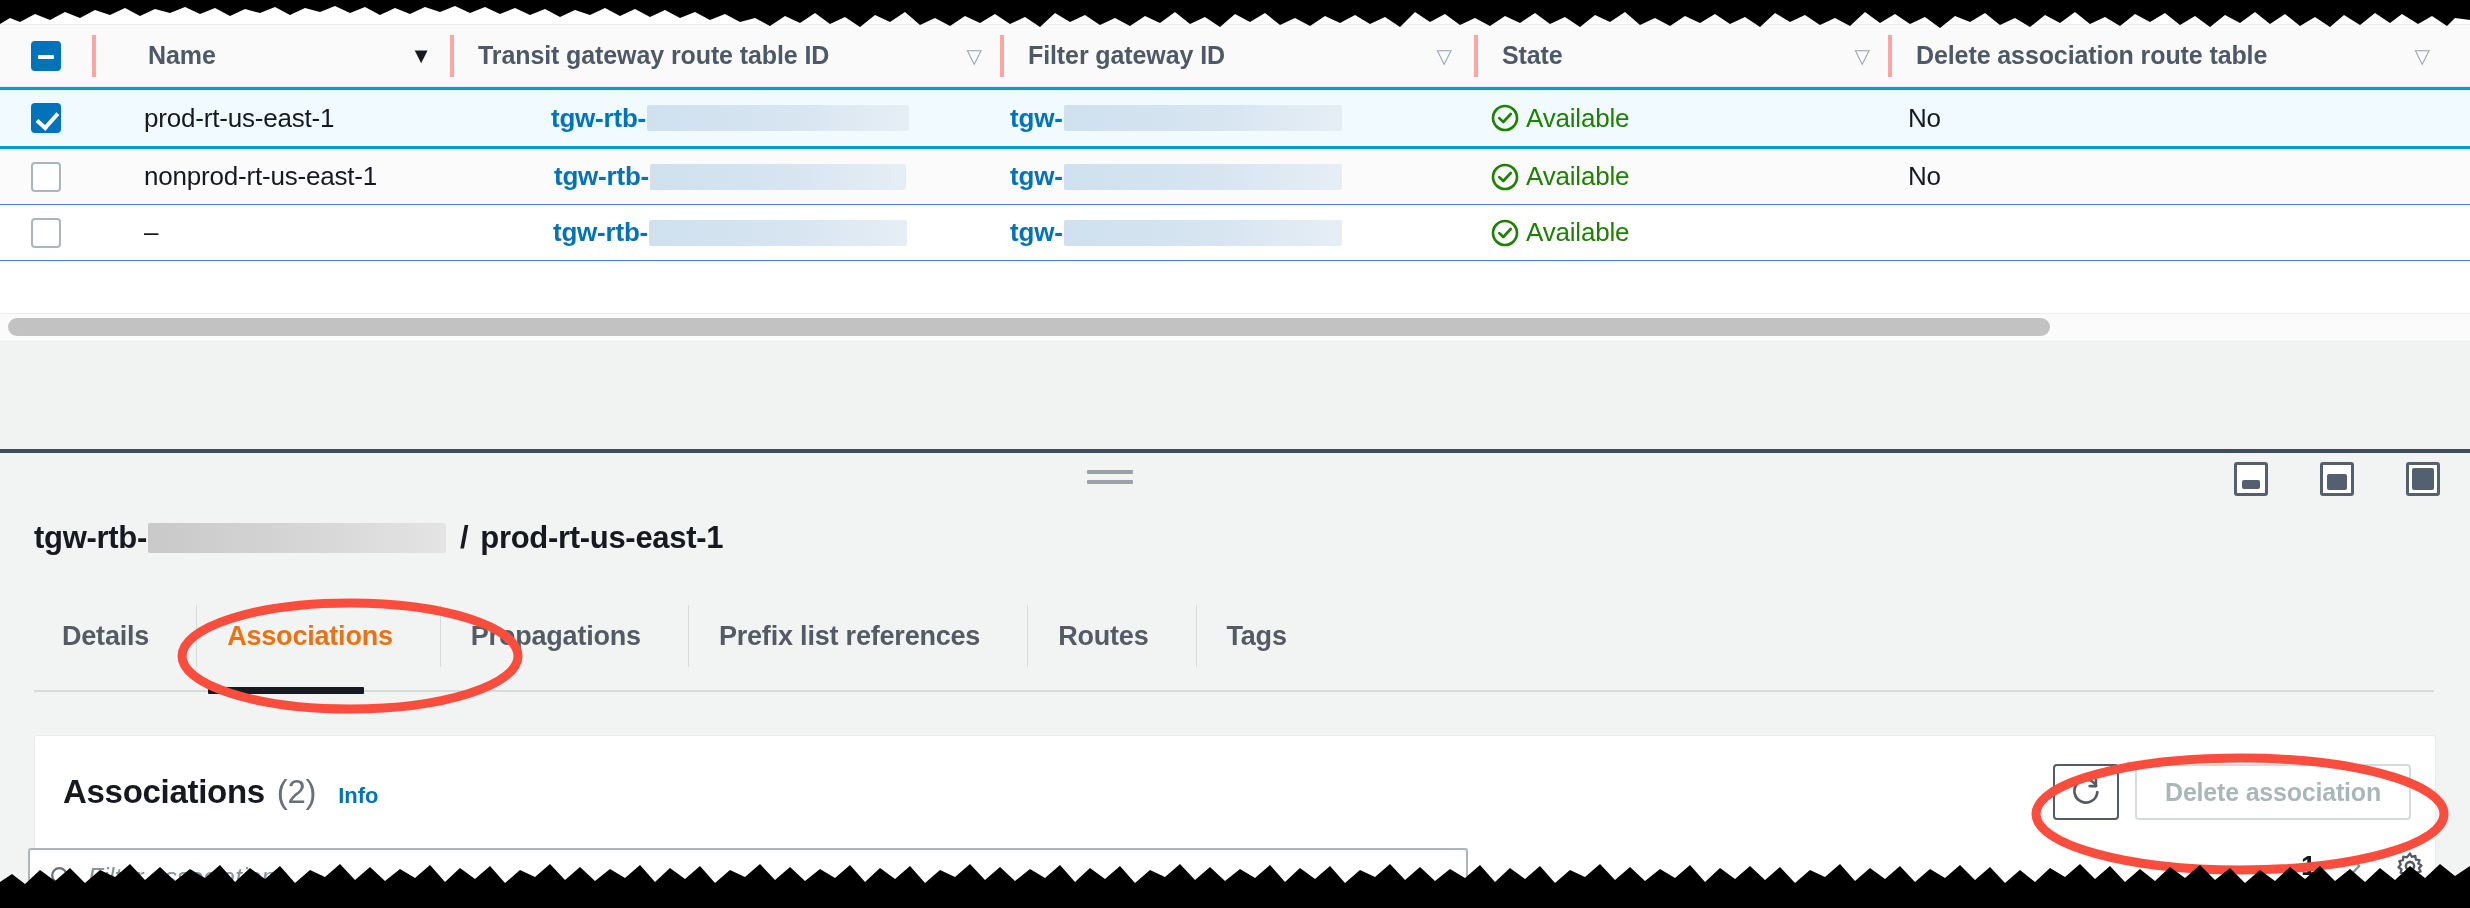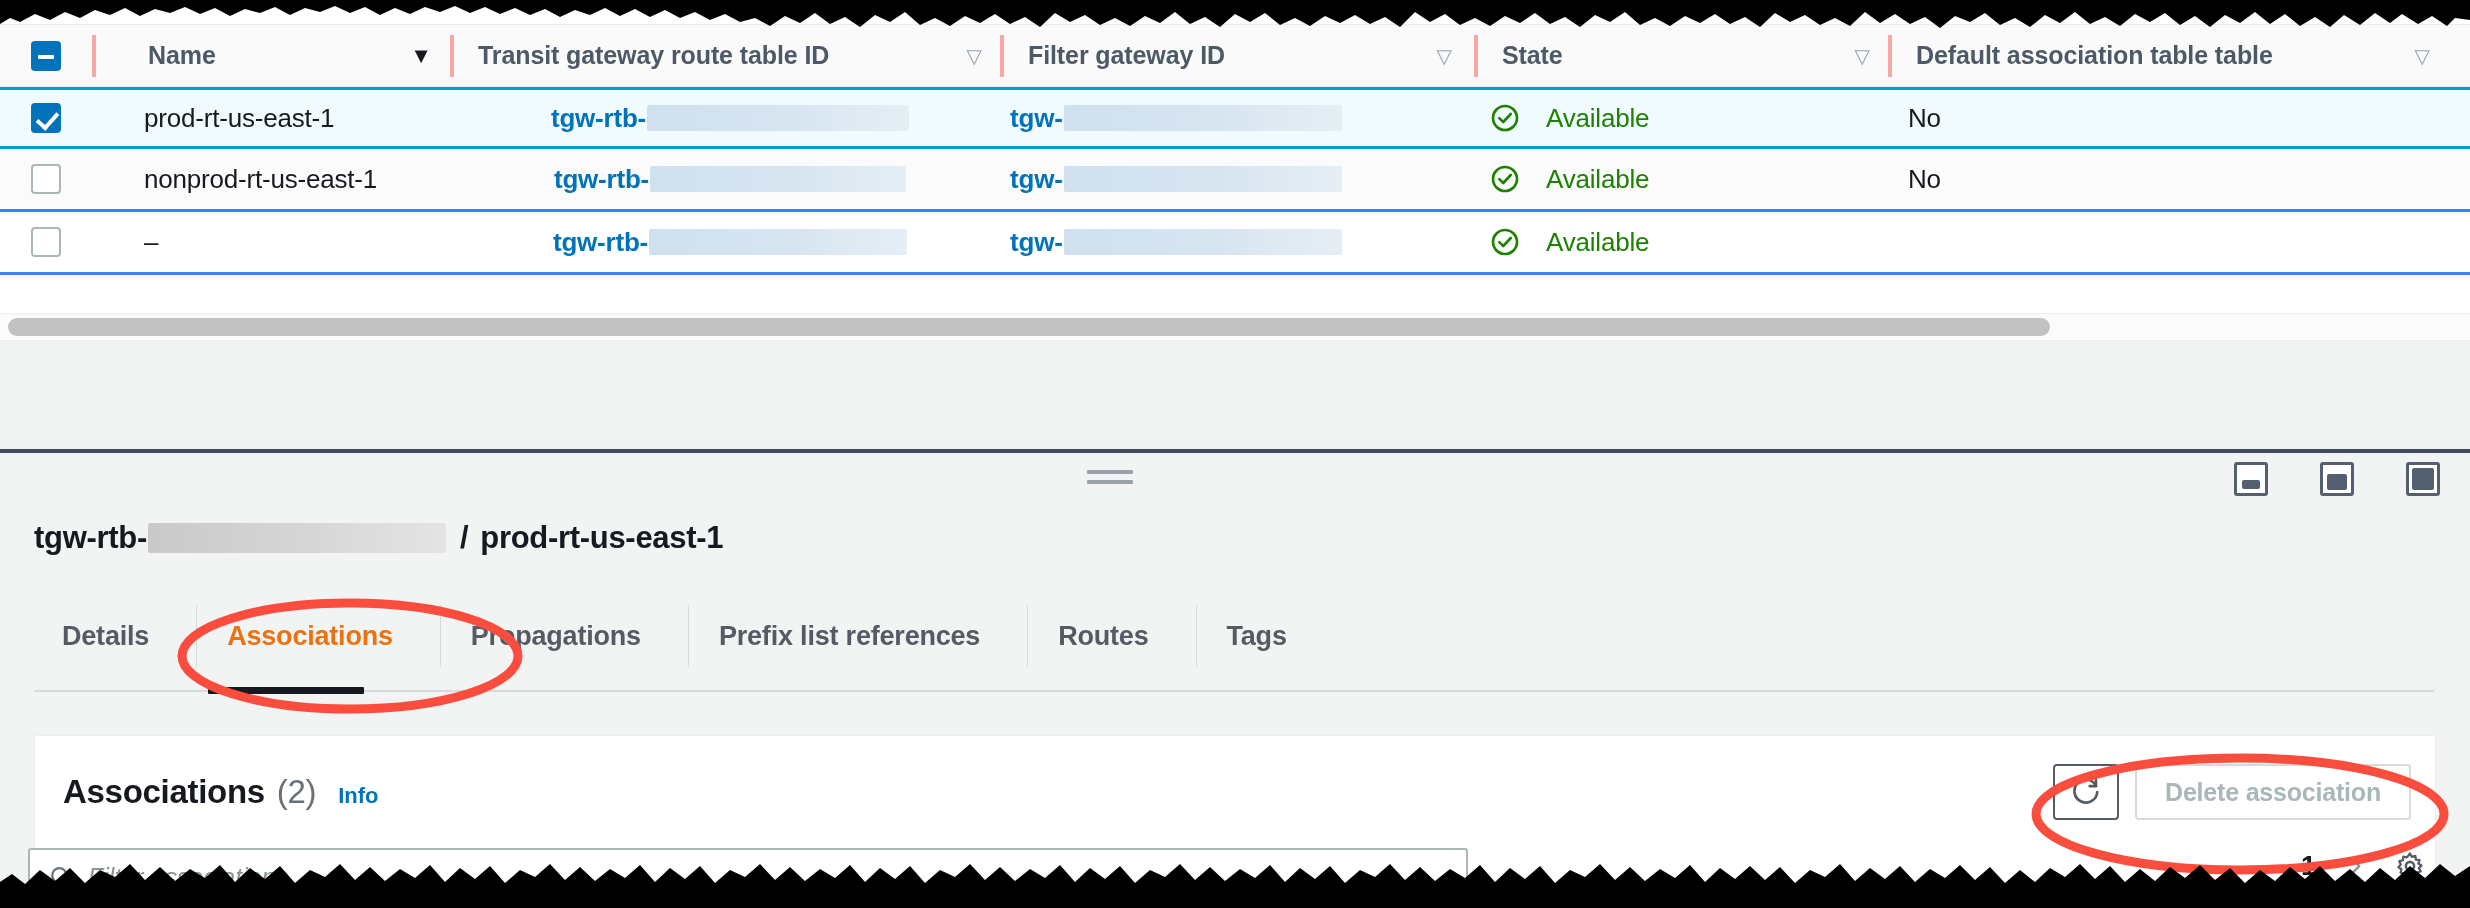--- a/index.html
+++ b/index.html
@@ -52,23 +52,23 @@
   .thead {
     display: flex;
     align-items: center;
     height: 62px;
     background: #fafafa;
     border-bottom: 1px solid #e9ebed;
   }
   .tr {
     display: flex;
     align-items: center;
-    height: 63px;
-    background: #ffffff;
-    border-bottom: 3px solid #3b82f6;
+    height: 56px;
+    background: #ffffff;
+    border-bottom: 1px solid #3b82f6;
   }
   .tr.zebra { background: #fbfbfb; }
   .tr.selected {
     background: #f1faff;
     border-top: 3px solid #00a1c9;
     border-bottom: 3px solid #00a1c9;
     height: 62px;
   }
 
   .c-check { width: 92px; flex: 0 0 92px; display: flex; align-items: center; justify-content: center; }
@@ -154,21 +154,21 @@
   }
   .cb.indet::after {
     content: "";
     position: absolute;
     left: 5px; top: 12px;
     width: 16px; height: 4px;
     background: #ffffff;
     border-radius: 1px;
   }
 
-  .state-cell { display: flex; align-items: center; gap: 26px; text-align: center; }
+  .state-cell { display: flex; align-items: center; gap: 6px; text-align: center; }
   .state-label { font-size: 26px; color: #1d8102; letter-spacing: -0.2px; }
 
   
   .hscroll-track {
     position: absolute;
     left: 0; top: 313px;
     width: 2470px; height: 26px;
     background: #fbfbfb;
     border-top: 1px solid #eceef0;
   }
@@ -414,21 +414,21 @@
           </div>
         </div>
         <div class="c-state" style="padding-left:4px">
           <div class="th-cell" style="padding-left:24px">
             <span class="th-text">State</span>
             <span class="sort-caret">▽</span>
           </div>
         </div>
         <div class="c-def" style="padding-left:0">
           <div class="th-cell" style="padding-left:24px">
-            <span class="th-text">Default association table table</span>
+            <span class="th-text">Delete association route table</span>
             <span class="sort-caret">▽</span>
           </div>
         </div>
       </div>
 
       <div class="tr selected">
         <div class="c-check">
           <div class="cb checked"></div>
         </div>
         <div class="c-name"><span class="cell-text">prod-rt-us-east-1</span></div>

